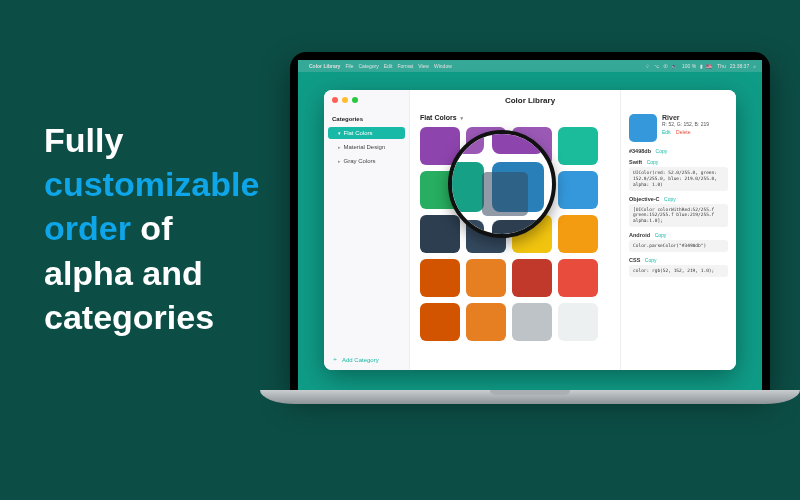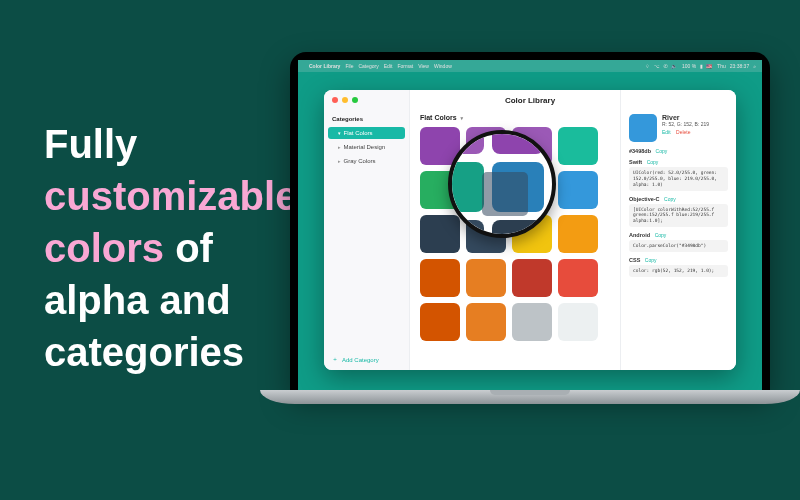--- a/index.html
+++ b/index.html
@@ -11,25 +11,25 @@
     overflow: hidden;
     position: relative;
   }
   
   .headline {
     position: absolute;
     left: 44px;
     top: 118px;
     width: 230px;
     color: #ffffff;
-    font-size: 40px;
+    font-size: 34px;
     line-height: 1.3;
     font-weight: 600;
   }
-  .headline .hi { color: #f9a8d4; font-weight: 700; }
+  .headline .hi { color: #0ea5e9; font-weight: 700; }
 
   
   .laptop {
     position: absolute;
     left: 290px;
     top: 52px;
     width: 480px;
   }
   .screen-frame {
     background: #000;
@@ -207,21 +207,21 @@
     width:46px;height:44px;border-radius:5px;
     background: rgba(52,73,94,.55);
   }
 </style>
 </head>
 <body>
 
 <div class="headline">
   <span>Fully</span><br>
   <span class="hi">customizable</span><br>
-  <span class="hi">colors</span><span> of</span><br>
+  <span class="hi">order</span><span> of</span><br>
   <span>alpha and</span><br>
   <span>categories</span>
 </div>
 
 <div class="laptop">
   <div class="screen-frame">
     <div class="screen">
 
       <div class="menubar">
         <span class="apple"></span>

